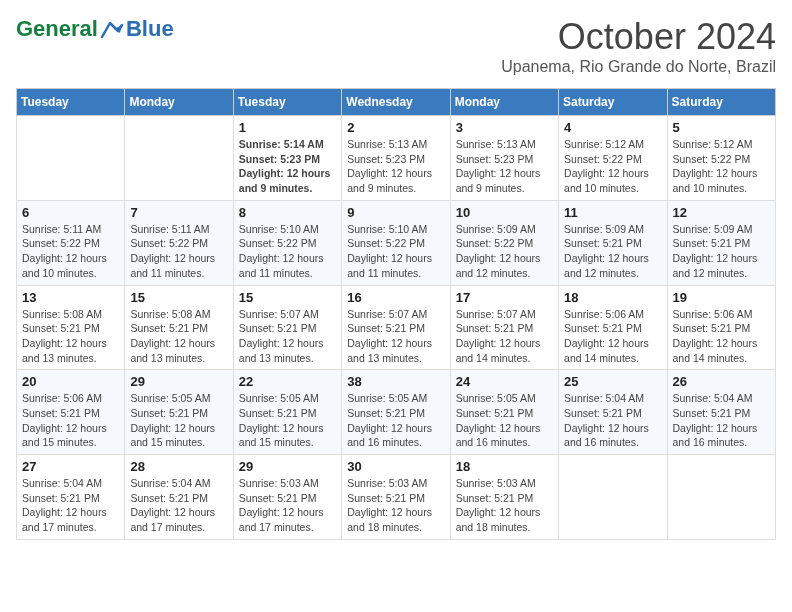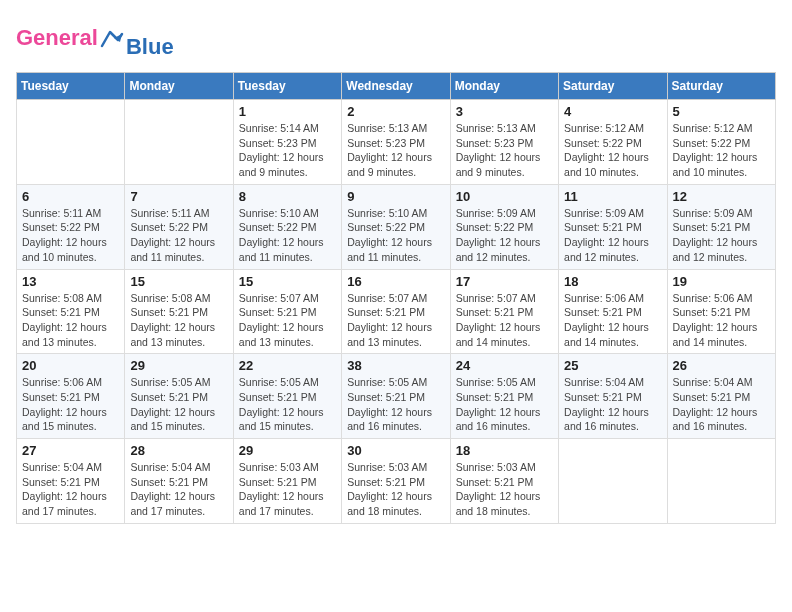--- a/index.html
+++ b/index.html
@@ -21,22 +21,22 @@
       flex-direction: column;
       align-items: flex-start;
     }
     .logo-text {
       display: flex;
       align-items: center;
       font-size: 22px;
       font-weight: bold;
       color: #333;
     }
-    .logo-general { color: #ec4899; }
-    .logo-blue { color: #2a6db5; margin-top: 18px; }
+    .logo-general { color: #15803d; }
+    .logo-blue { color: #2a6db5; }
     .logo-icon {
       width: 24px;
       height: 20px;
       margin: 0 2px;
       display: inline-block;
     }
     .title-section {
       text-align: right;
     }
     .month-title {
@@ -94,41 +94,45 @@
   <div class="logo">
     <div class="logo-text">
       <span class="logo-general">General</span>
       <svg class="logo-icon" viewBox="0 0 24 20" fill="none" xmlns="http://www.w3.org/2000/svg">
         <path d="M2 18 L10 4 L18 12 L22 6" stroke="#2a6db5" stroke-width="2.5" fill="none" stroke-linejoin="round" stroke-linecap="round"></path>
         <path d="M14 10 L22 6 L20 14" fill="#2a6db5"></path>
       </svg>
       <span class="logo-blue">Blue</span>
     </div>
   </div>
+  <div class="title-section">
+    <div class="month-title">October 2024</div>
+    <div class="location">Upanema, Rio Grande do Norte, Brazil</div>
+  </div>
 </div>
 
 <table class="calendar">
   <thead>
     <tr id="calendar-headers">
         <th>Tuesday</th>
         <th>Monday</th>
         <th>Tuesday</th>
         <th>Wednesday</th>
         <th>Monday</th>
         <th>Saturday</th>
         <th>Saturday</th>
       </tr>
   </thead>
   <tbody id="calendar-body">
       <tr>
         <td class="empty"></td>
         <td class="empty"></td>
         <td>
           <span class="day-number">1</span>
-          <div class="day-info" style="white-space: pre-line;">Sunrise: 5:14 AM
+          <div class="day-info" style="white-space: pre-line; font-weight: bold;">Sunrise: 5:14 AM
 Sunset: 5:23 PM
 Daylight: 12 hours and 9 minutes.</div>
         </td>
         <td>
           <span class="day-number">2</span>
           <div class="day-info" style="white-space: pre-line;">Sunrise: 5:13 AM
 Sunset: 5:23 PM
 Daylight: 12 hours and 9 minutes.</div>
         </td>
         <td>

